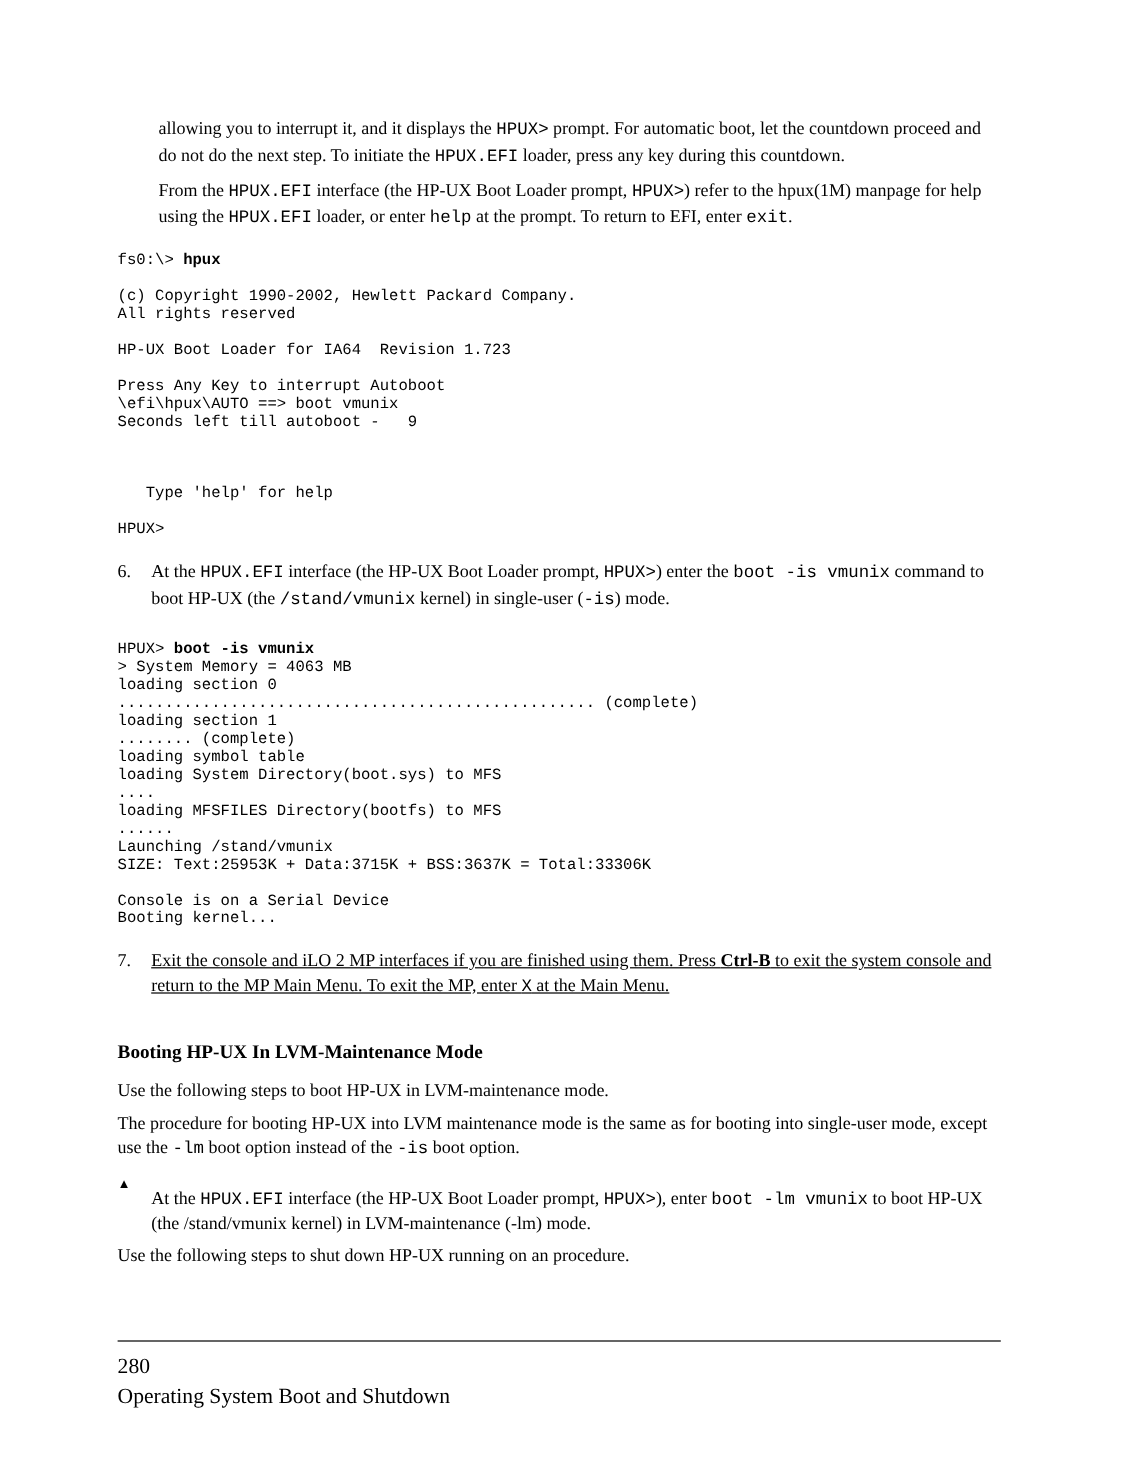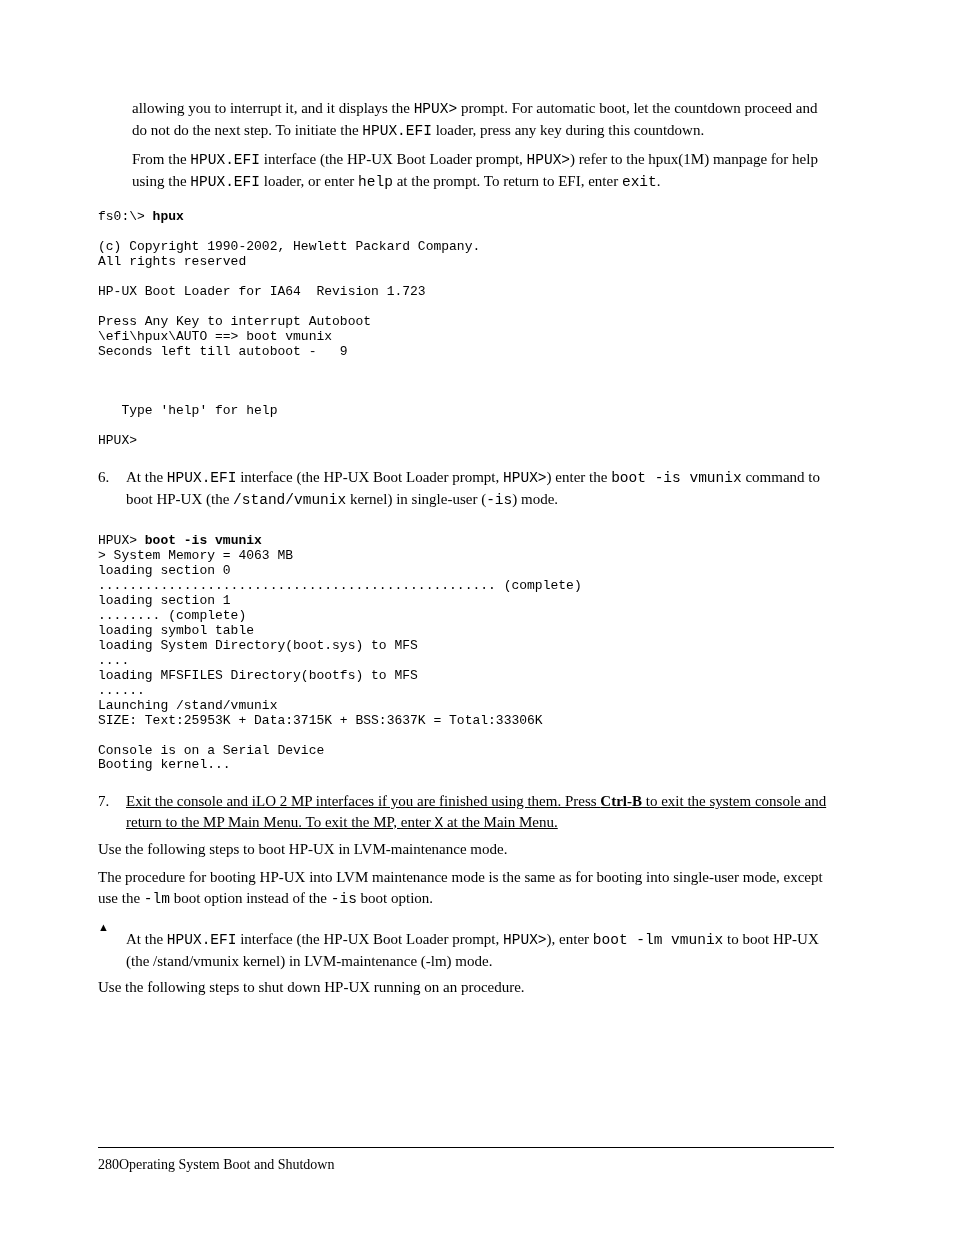--- a/index.html
+++ b/index.html
@@ -38,21 +38,22 @@
   .sub-para { margin-top: 8px; }
   .footer {
     position: absolute;
     bottom: 60px;
     left: 98px;
     right: 98px;
     border-top: 1px solid #000;
     padding-top: 8px;
     display: flex;
     justify-content: flex-start;
-    font-size: 14px;
+    font-size: 18px;
+    flex-direction: column;
   }
   .text-block { text-align: left; }
 </style>
 </head>
 <body>
 
 <div class="page">
 
   <div class="step-block text-block">
     <p>
@@ -108,20 +109,21 @@
 
   <div class="step-row after-code">
     <span class="step-num">7.</span>
     <div class="text-block" style="flex:1;text-decoration:underline;">
       <p>
         <span>Exit the console and iLO 2 MP interfaces if you are finished using them. Press </span><span class="bold">Ctrl-B</span><span> to exit the system console and return to the MP Main Menu. To exit the MP, enter </span><span class="mono">X</span><span> at the Main Menu.</span>
       </p>
     </div>
   </div>
 
+  <div class="section-title">Booting HP-UX In LVM-Maintenance Mode</div>
   <p>Use the following steps to boot HP-UX in LVM-maintenance mode.</p>
   <p class="sub-para">
     <span>The procedure for booting HP-UX into LVM maintenance mode is the same as for booting into single-user mode, except use the </span><span class="mono">-lm</span><span> boot option instead of the </span><span class="mono">-is</span><span> boot option.</span>
   </p>
   <div class="step-row sub-para">
     <span class="step-num" style="font-size:11px; padding-top:3px;">▲</span>
     <div class="text-block" style="flex:1;margin-top:12px;">
       <p>
         <span>At the </span><span class="mono">HPUX.EFI</span><span> interface (the HP-UX Boot Loader prompt, </span><span class="mono">HPUX&gt;</span><span>), enter </span><span class="mono">boot -lm vmunix</span><span> to boot HP-UX (the /stand/vmunix kernel) in LVM-maintenance (-lm) mode.</span>
       </p>

